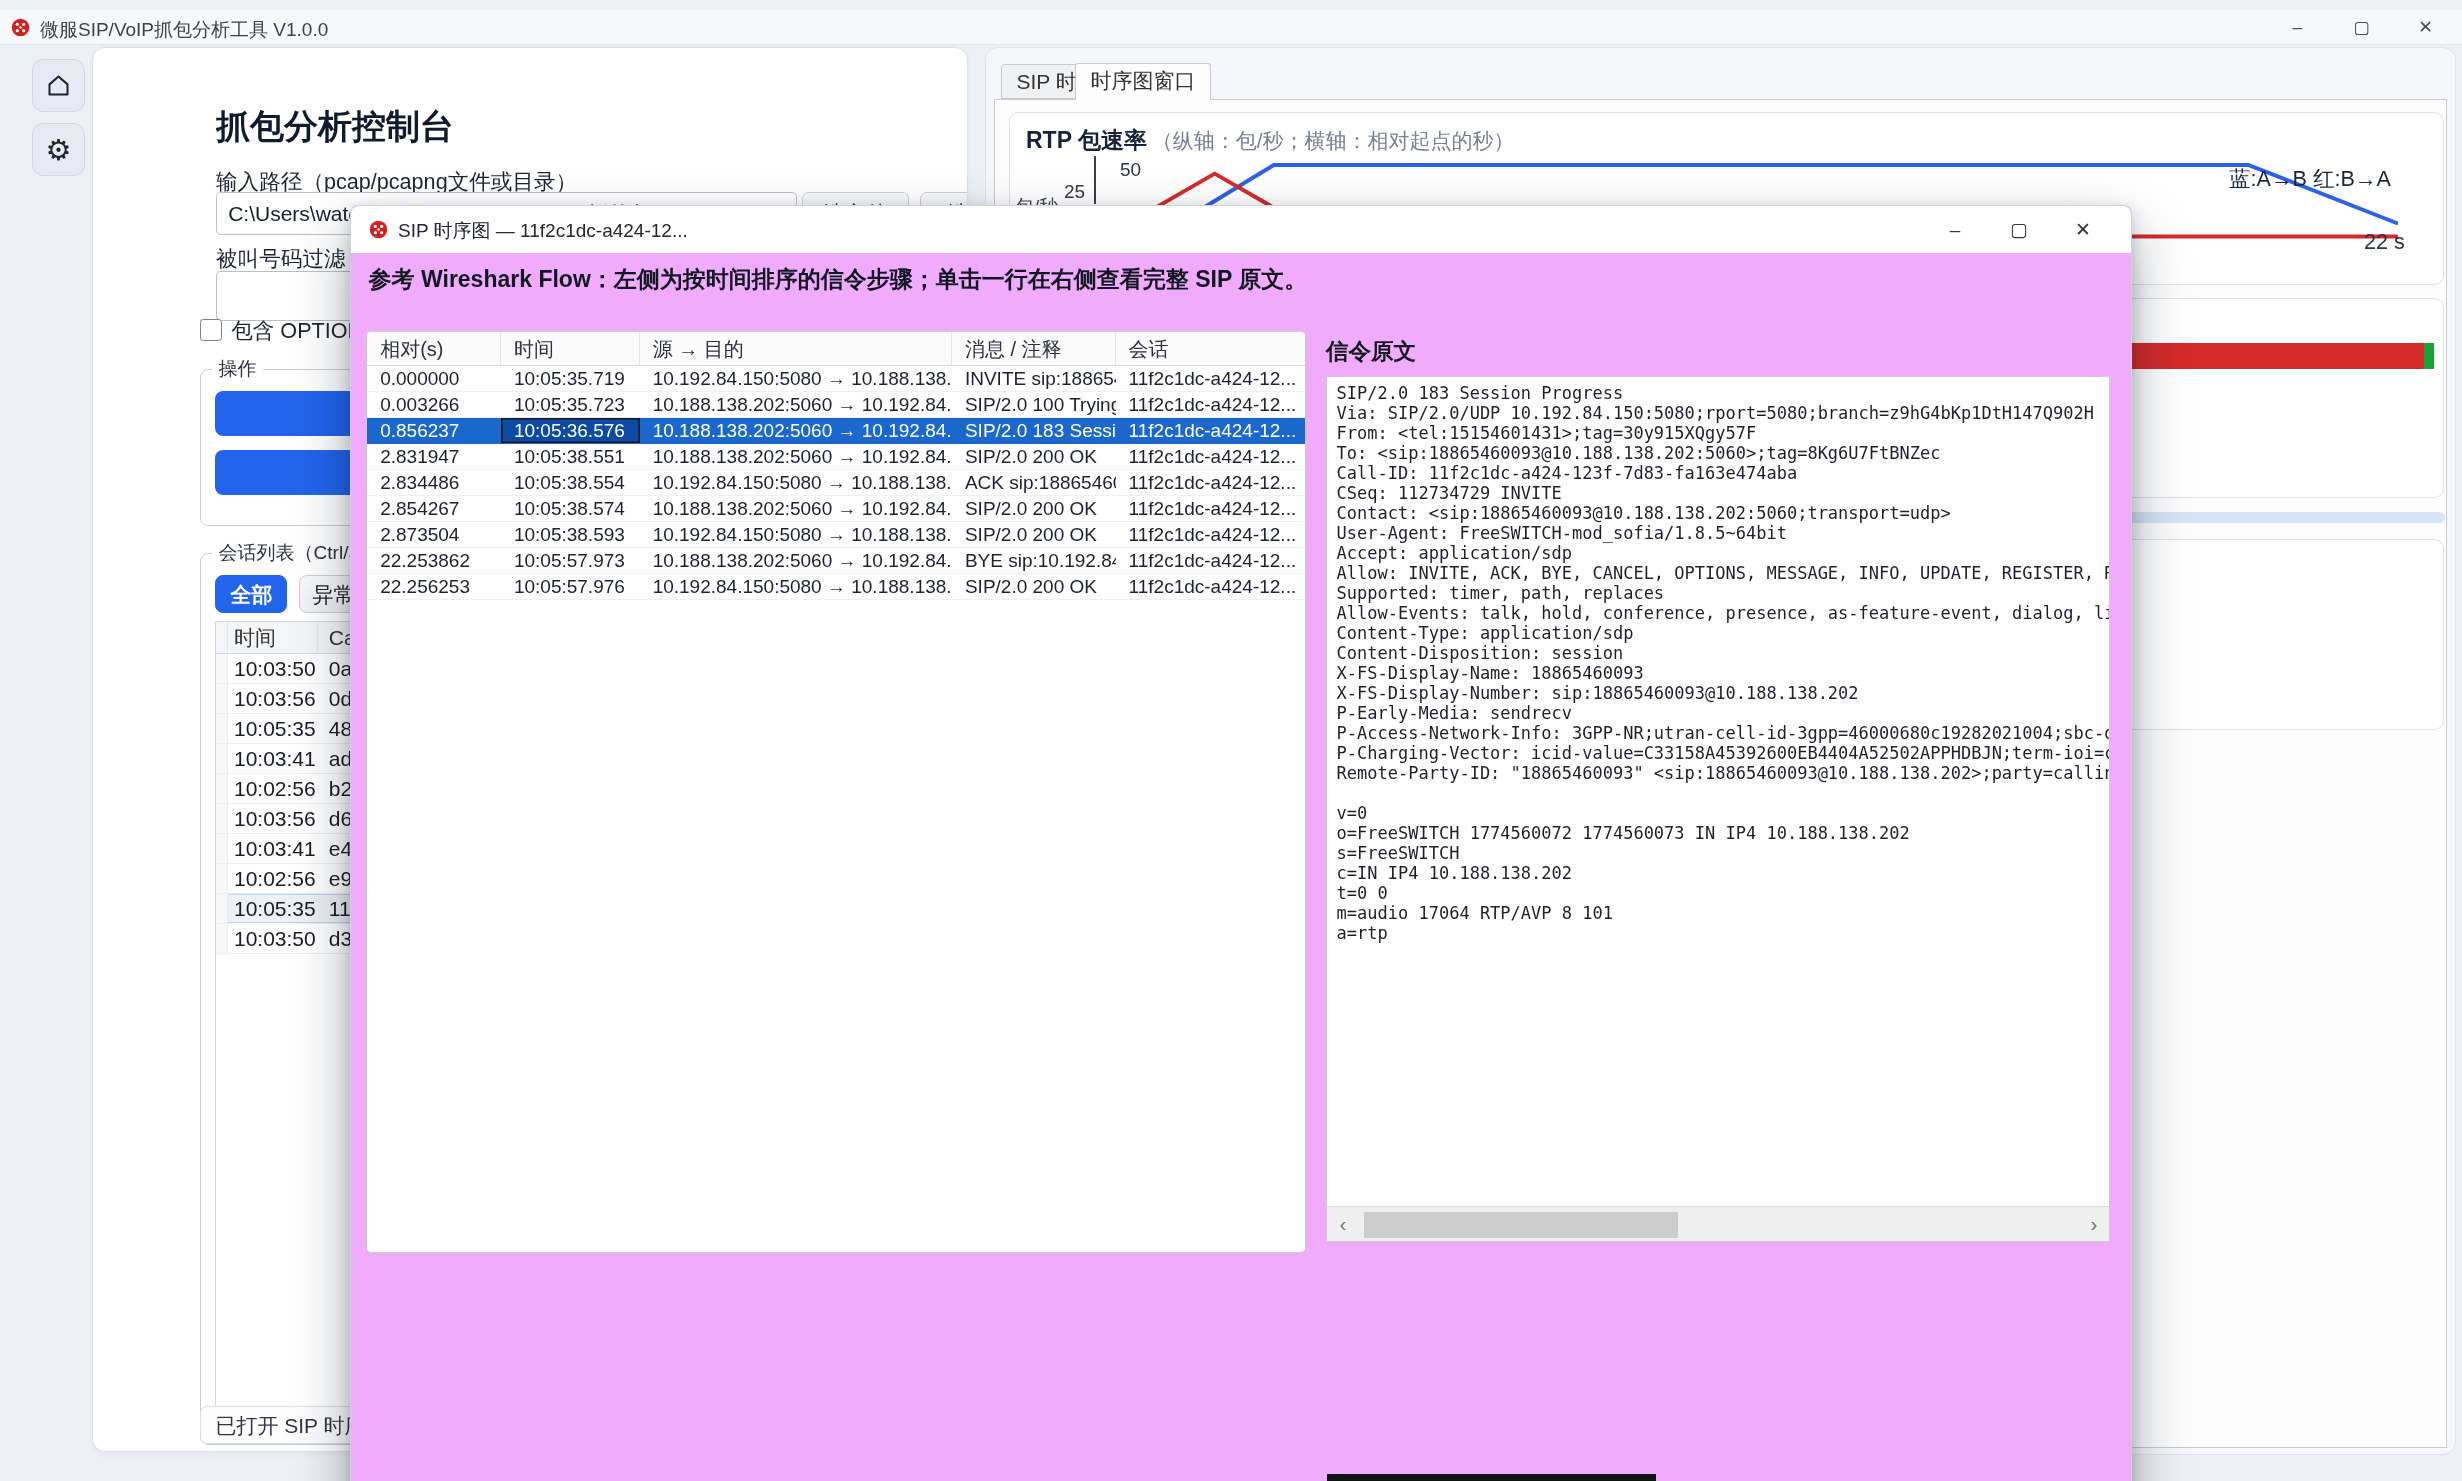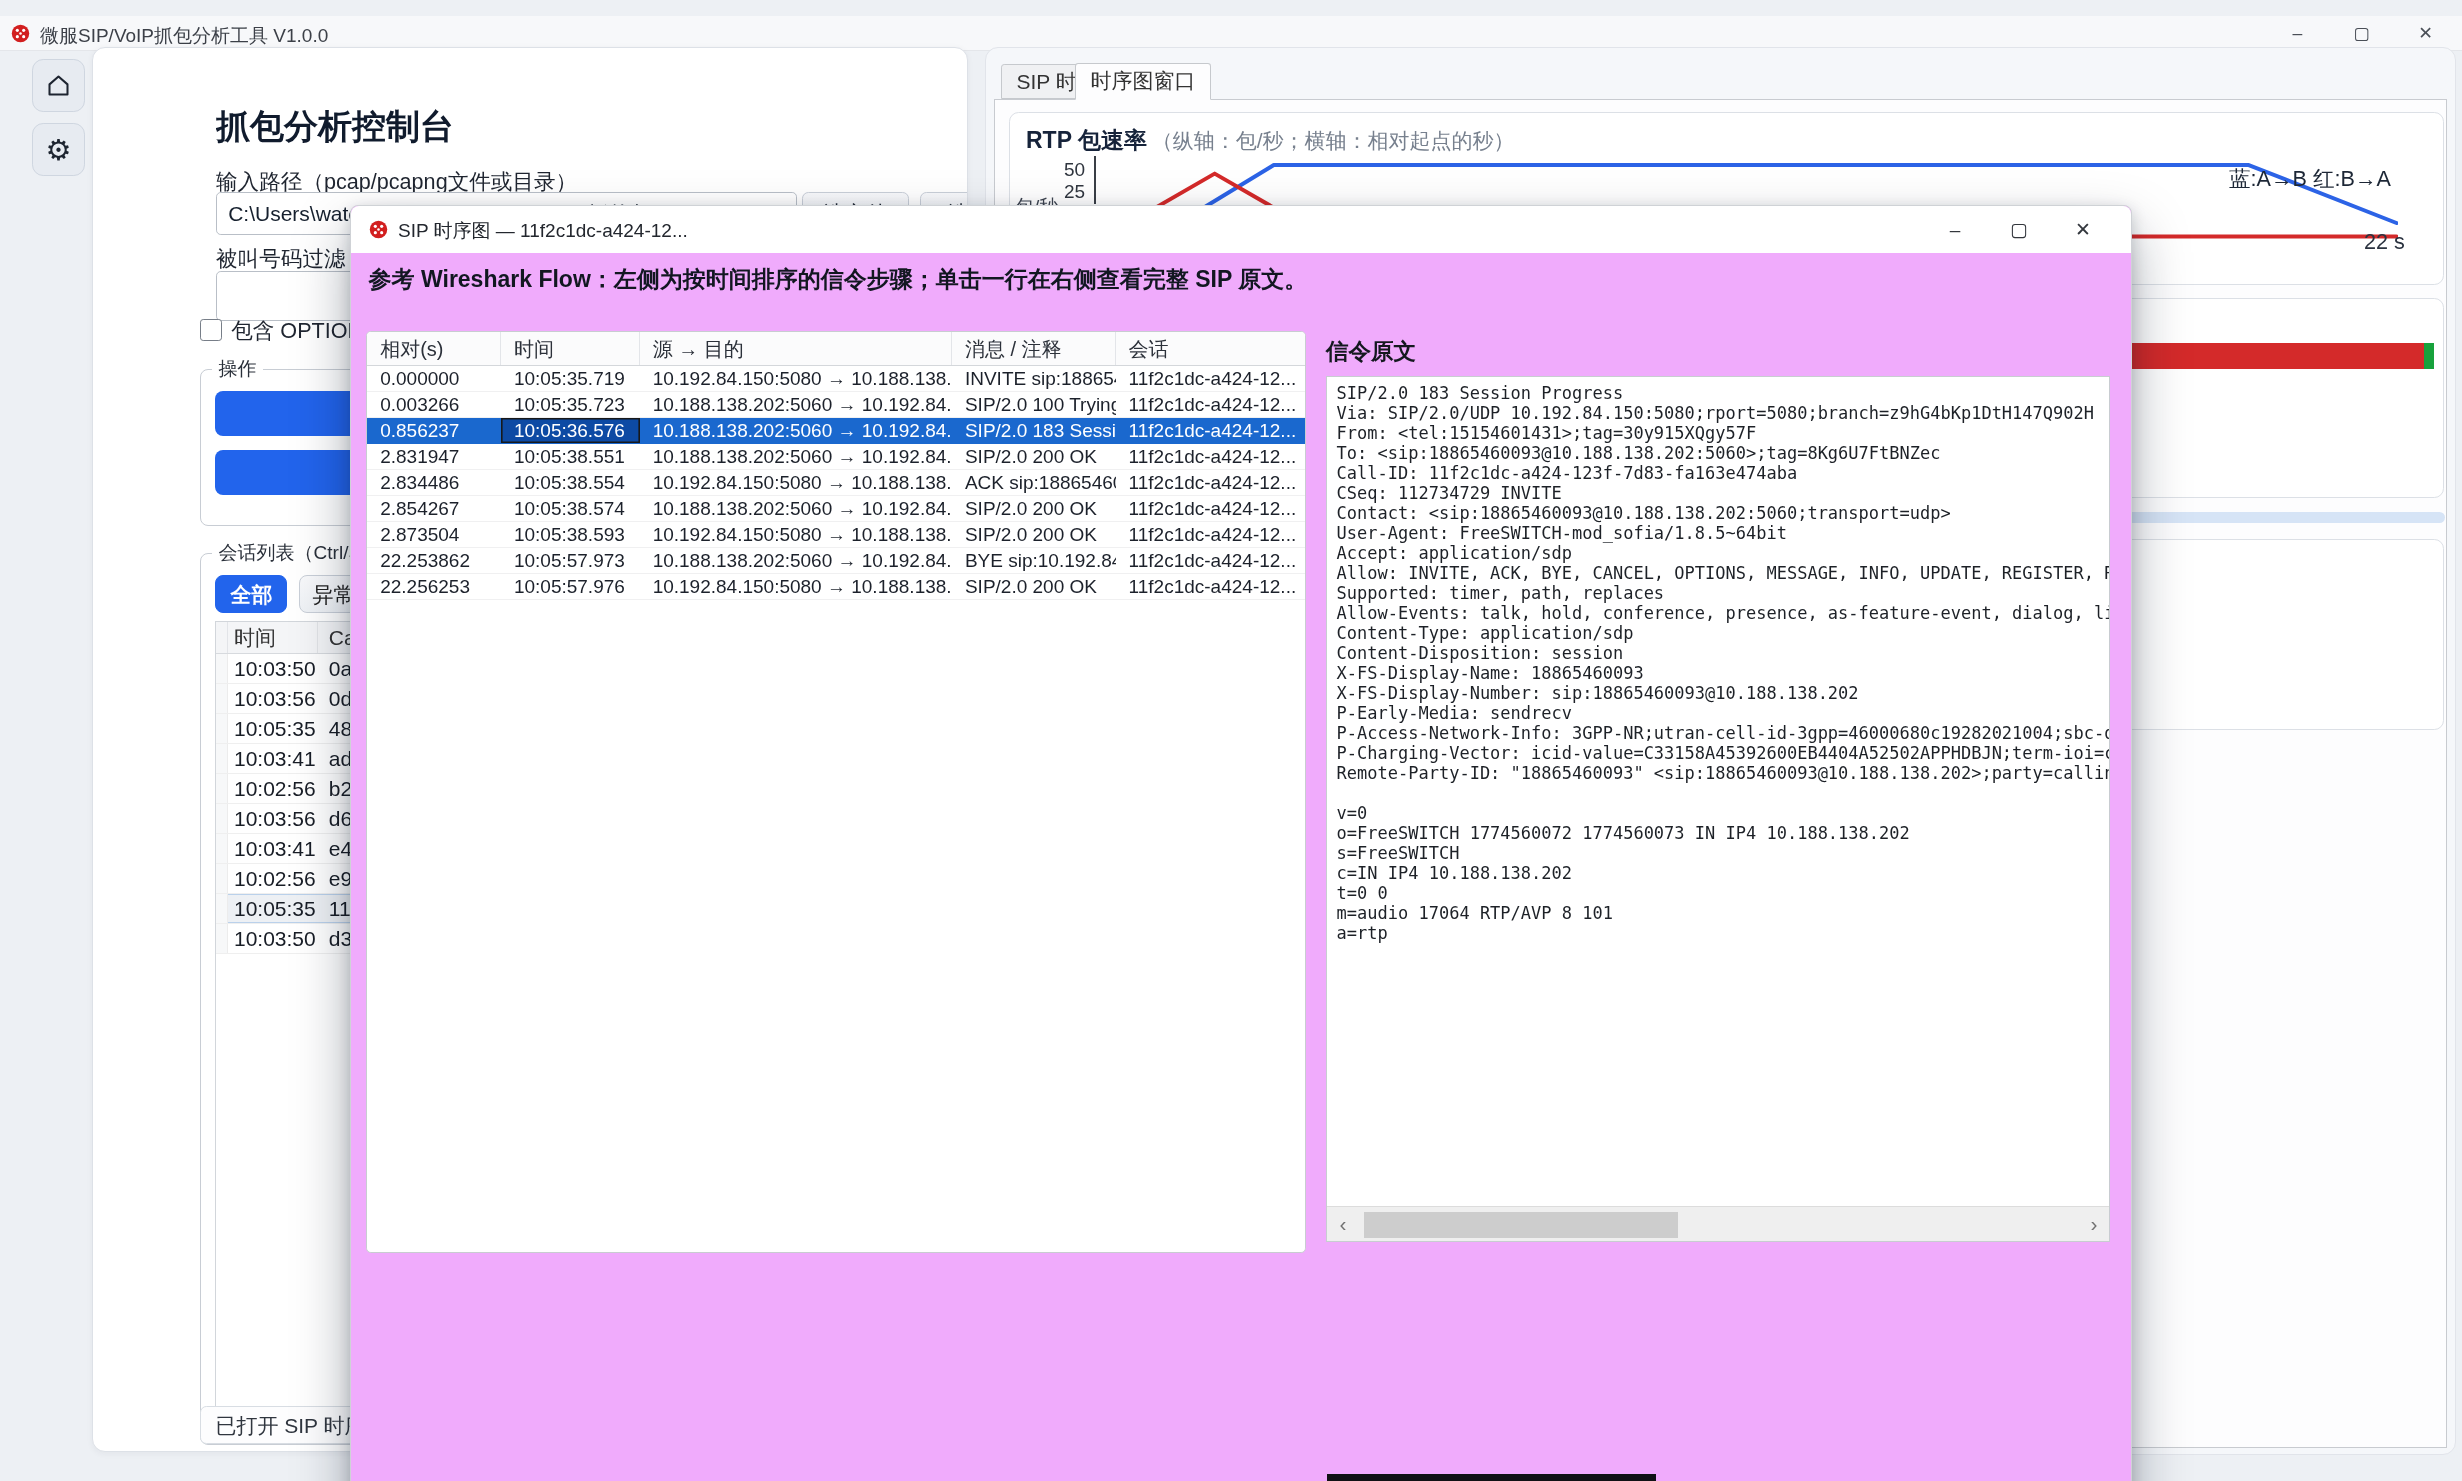--- a/index.html
+++ b/index.html
@@ -7,21 +7,21 @@
     --red:#d42a2a; --green:#17a23c; --chart-blue:#2c63e6;
     --bg:#edf0f4; --panel-border:#dde1e7; --ctl-border:#c9cfd8;
   }
   *{margin:0;padding:0;box-sizing:border-box;}
   html,body{width:2462px;height:1482px;}
   body{font-family:"Liberation Sans","DejaVu Sans",sans-serif;background:var(--bg);position:relative;overflow:hidden;color:#222;}
   .abs{position:absolute;}
   .nowrap{white-space:nowrap;overflow:hidden;}
 
   
-  #titlebar{left:0;top:16px;width:2462px;height:35px;background:#f7f8fa;border-bottom:0.8px solid #e4e6ea;}
+  #titlebar{left:0;top:10px;width:2462px;height:35px;background:#f7f8fa;border-bottom:0.8px solid #e4e6ea;}
   #app-icon{left:11.2px;top:8px;width:19px;height:19px;}
   #app-title{left:40px;top:7.2px;font-size:19px;color:#3c4048;}
   .winbtn{top:0;width:53px;height:35px;text-align:center;line-height:35px;font-size:17.6px;color:#4a4f57;}
   #win-min{left:2271px;} #win-max{left:2335px;} #win-close{left:2399px;}
 
   
   .side-btn{left:32px;width:53px;height:53px;background:#e7ebf1;border:0.8px solid #cfd6e0;border-radius:11.2px;display:flex;align-items:center;justify-content:center;}
   #side-home{top:59px;} #side-gear{top:123px;font-size:29px;color:#1d2430;}
 
   
@@ -64,21 +64,21 @@
   .tab{top:64px;height:35px;font-size:21px;line-height:34px;padding:0 14.4px;border:0.8px solid #c6c9cd;background:#f0f1f3;color:#333;z-index:3;}
   #tab-sip{left:1001px;border-radius:3.2px 0 0 0;}
   #tab-report{left:1075px;background:#fdfdfe;border-bottom:0.8px solid #fdfdfe;height:37px;top:63px;border-radius:3.2px 3.2px 0 0;z-index:5;}
   #tab-panel{left:994px;top:99px;width:1453px;height:1349px;background:#fdfdfe;border:0.8px solid #c8cbd0;z-index:2;}
   .rcard{background:#fff;border:0.8px solid #dce0e6;border-radius:9.6px;z-index:3;}
   #rtp-card{left:1009px;top:112px;width:1435px;height:173px;}
   #rtp-title-row{left:1026px;top:125px;z-index:4;}
   #rtp-title{font-size:23px;font-weight:bold;color:#16233a;}
   #rtp-sub{font-size:21px;color:#77808e;margin-left:4.8px;}
   #rtp-ylabel{left:1015px;top:157px;font-size:19px;color:#3d4450;z-index:4;margin-top:37px;}
-  #rtp-t50{left:1064px;top:159px;font-size:19px;color:#30363f;z-index:4;}
+  #rtp-t50{left:1120px;top:159px;font-size:19px;color:#30363f;z-index:4;}
   #rtp-t25{left:1064px;top:181px;font-size:19px;color:#30363f;z-index:4;}
   #rtp-axis{left:1094px;top:156px;width:2.4px;height:48px;background:#3a3f46;z-index:4;}
   #rtp-chart{left:1095px;top:155px;z-index:3;}
   #rtp-legend{left:2229px;top:164px;font-size:21.6px;color:#1d2736;z-index:4;}
   #rtp-xend{left:2364px;top:229px;font-size:21.6px;color:#2b3340;z-index:4;}
   #bar-card{left:1009px;top:298px;width:1435px;height:200px;}
   #loss-bar{left:1022px;top:343px;width:1412px;height:26px;background:var(--red);z-index:4;}
   #loss-ok{position:absolute;right:0;top:0;width:10.4px;height:26px;background:var(--green);}
   #rdivider{left:994px;top:512px;width:1451px;height:11.2px;background:#d6e4f6;border-radius:5.6px;z-index:4;}
   #card3{left:1009px;top:539px;width:1435px;height:191px;}

